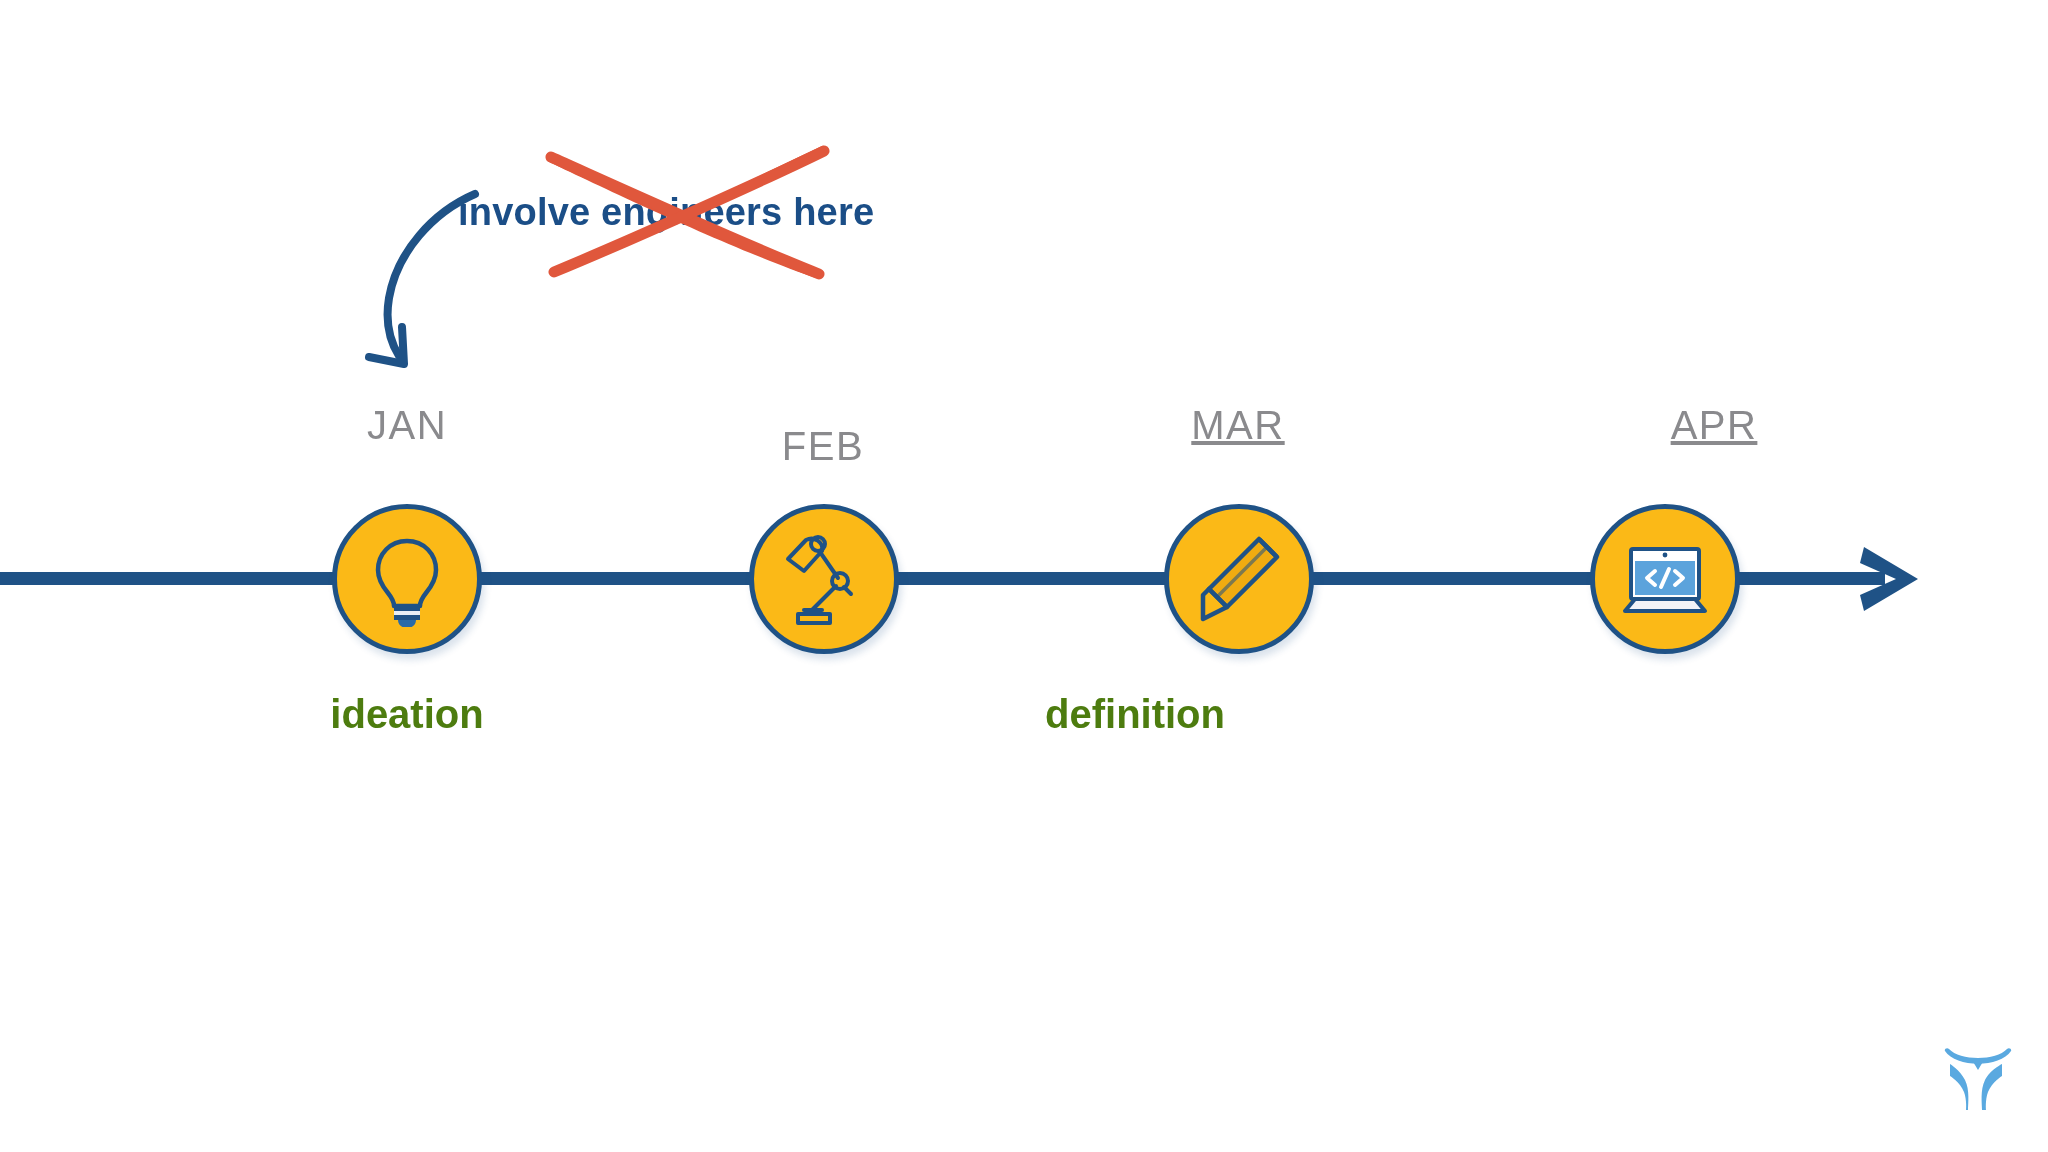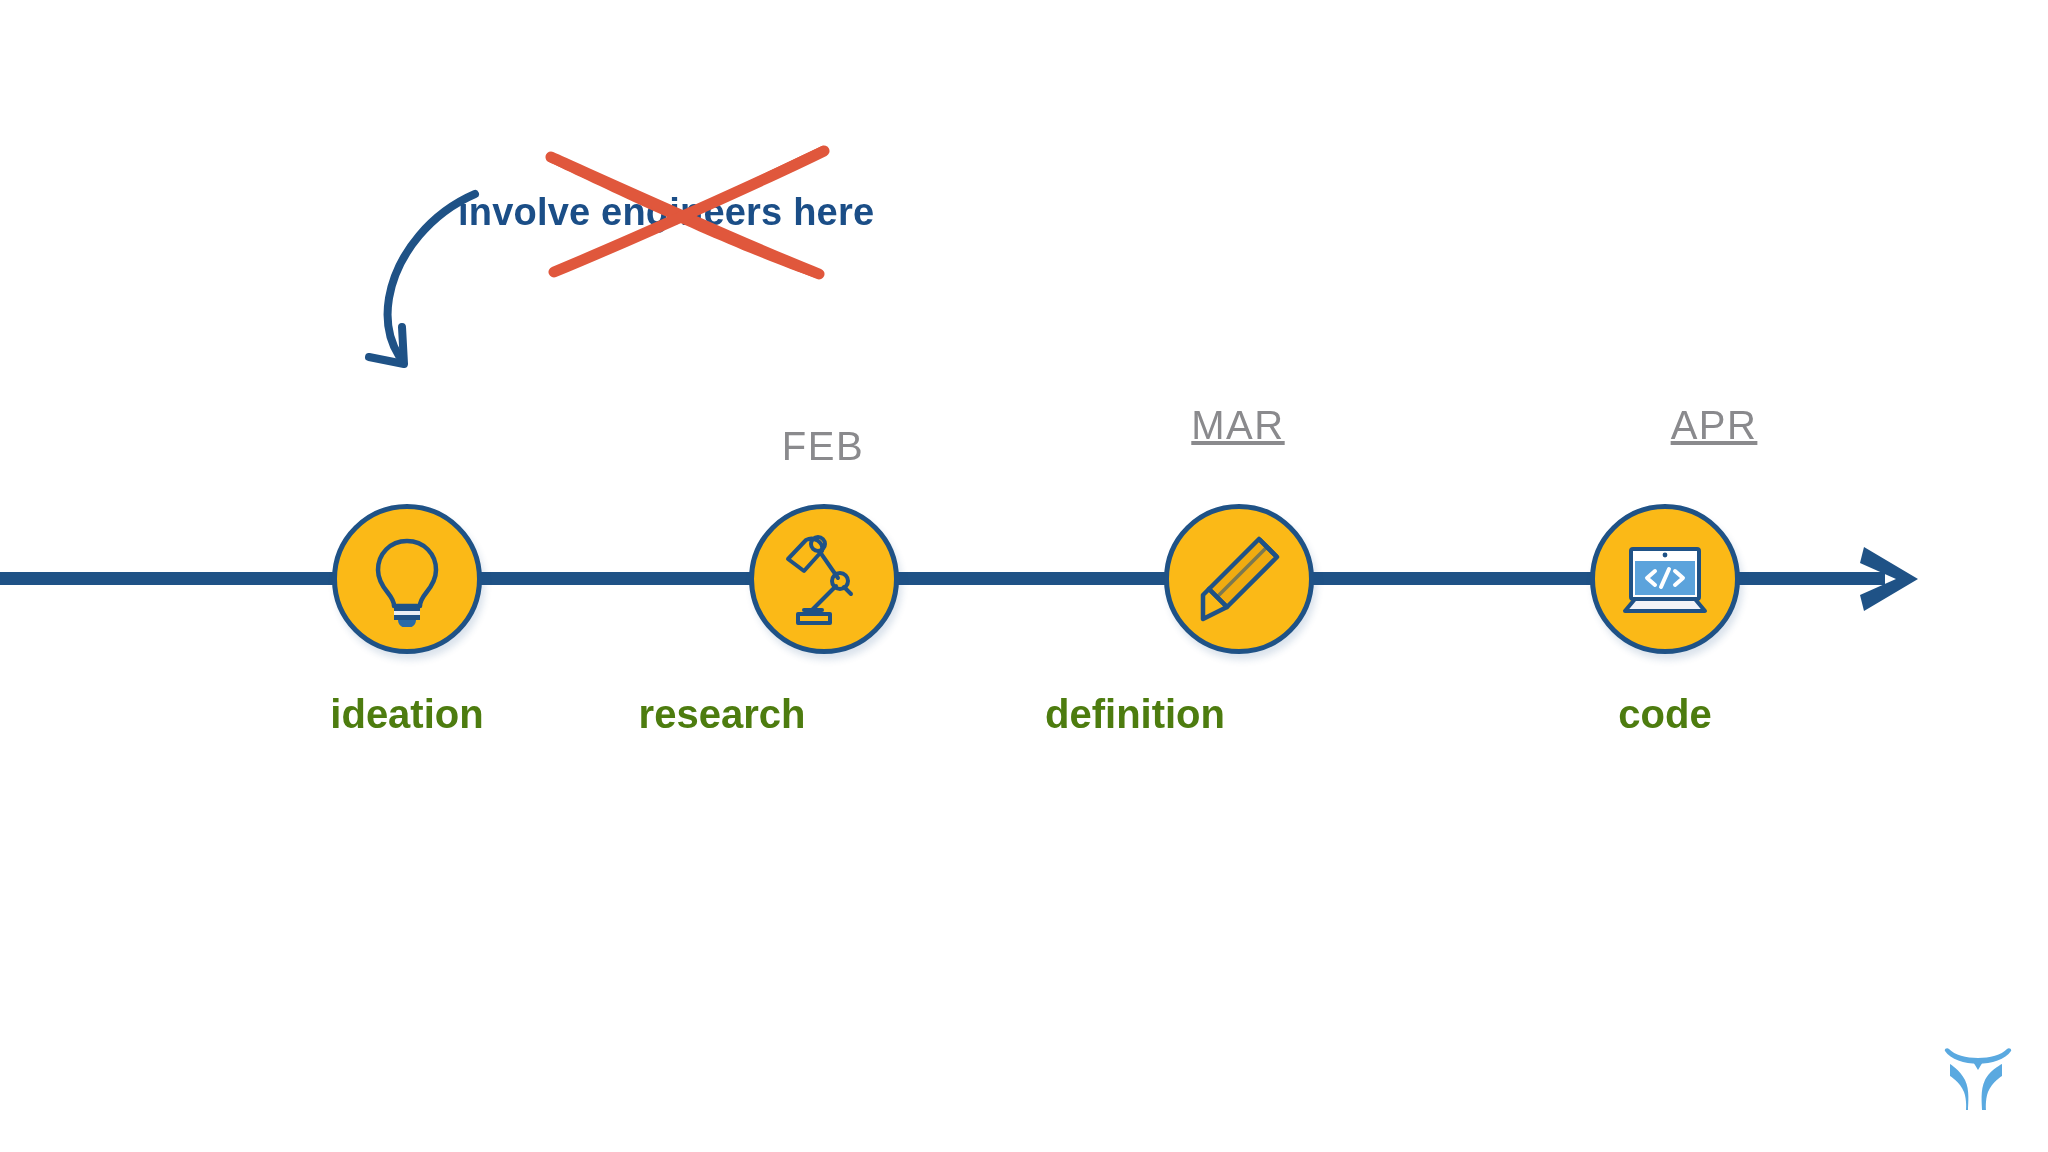--- a/index.html
+++ b/index.html
@@ -131,20 +131,21 @@
 <div id="canvas">
 
   <div class="timeline-line"></div>
 
   <div class="timeline-arrowhead">
     <svg viewBox="0 0 80 76" width="80" height="76" xmlns="http://www.w3.org/2000/svg">
       <path d="M6 6 L60 38 L6 70 L2 54 L38 38 L2 22 Z" fill="#1f5286"></path>
     </svg>
   </div>
 
+  <div class="month-label" style="left:277px;">JAN</div>
   <div class="month-label" style="left:693px;margin-top:21px;">FEB</div>
   <div class="month-label" style="left:1108px;text-decoration:underline;">MAR</div>
   <div class="month-label" style="left:1584px;text-decoration:underline;">APR</div>
 
   <div class="node" style="left:332px;">
     <div class="node-circle">
       <span class="node-icon">
         <svg viewBox="0 0 96 96" width="96" height="96" xmlns="http://www.w3.org/2000/svg">
           <path d="M48 10 C31 10 19 23 19 39 c0 10 5 17 10 23 c4 5 6 8 6 13 h26 c0-5 2-8 6-13 c5-6 10-13 10-23 C77 23 65 10 48 10 Z" fill="none" stroke="#1f5286" stroke-width="4.5" stroke-linejoin="round"></path>
           <rect x="35" y="75" width="26" height="5" fill="#1f5286"></rect>
@@ -168,21 +169,20 @@
             <circle cx="64" cy="50" r="8"></circle>
             <path d="M68 56 L75 63"></path>
             <path d="M60 55 L36 79"></path>
             <path d="M28 79 h18"></path>
             <rect x="22" y="83" width="32" height="9"></rect>
           </g>
         </svg>
       </span>
     </div>
   </div>
-  <div class="stage-label" style="left:562px;">research</div>
 
   <div class="node" style="left:1164px;">
     <div class="node-circle">
       <span class="node-icon">
         <svg viewBox="0 0 96 96" width="96" height="96" xmlns="http://www.w3.org/2000/svg">
           <path d="M68 8 L86 26 L36 76 L18 58 Z" fill="#f0ab10" stroke="#1f5286" stroke-width="4.5" stroke-linejoin="round"></path>
           <path d="M68 8 L86 26" stroke="#1f5286" stroke-width="4.5"></path>
           <path d="M18 58 L36 76 L12 88 L12 64 Z" fill="none" stroke="#1f5286" stroke-width="4.5" stroke-linejoin="round"></path>
           <path d="M76 16 L26 66" stroke="#1f5286" stroke-width="3.5" opacity="0.55"></path>
         </svg>
@@ -201,21 +201,20 @@
           <g fill="none" stroke="#ffffff" stroke-width="4" stroke-linecap="round" stroke-linejoin="round">
             <path d="M38 40 L30 47 L38 54"></path>
             <path d="M58 40 L66 47 L58 54"></path>
             <path d="M52 38 L44 56"></path>
           </g>
           <path d="M8 80 L18 68 L78 68 L88 80 Z" fill="#f2f4f7" stroke="#1f5286" stroke-width="4" stroke-linejoin="round"></path>
         </svg>
       </span>
     </div>
   </div>
-  <div class="stage-label" style="left:1505px;">code</div>
 
   <div class="annotation-text">involve engineers here</div>
 
   <div class="annotation-cross">
     <svg viewBox="0 0 285 135" width="285" height="135" xmlns="http://www.w3.org/2000/svg">
       <path d="M4 9 C60 34 200 98 276 128 C278 130 275 134 271 133 C196 108 56 42 2 16 C0 13 1 8 4 9 Z" fill="#e0573c"></path>
       <path d="M281 5 C226 33 84 99 10 129 C7 131 5 127 8 125 C82 95 222 27 277 1 C280 0 283 3 281 5 Z" fill="#e0573c"></path>
       <path d="M6 12 C62 37 198 99 274 129" fill="none" stroke="#e0573c" stroke-width="11" stroke-linecap="round"></path>
       <path d="M279 6 C224 33 82 97 9 127" fill="none" stroke="#e0573c" stroke-width="11" stroke-linecap="round"></path>
     </svg>

